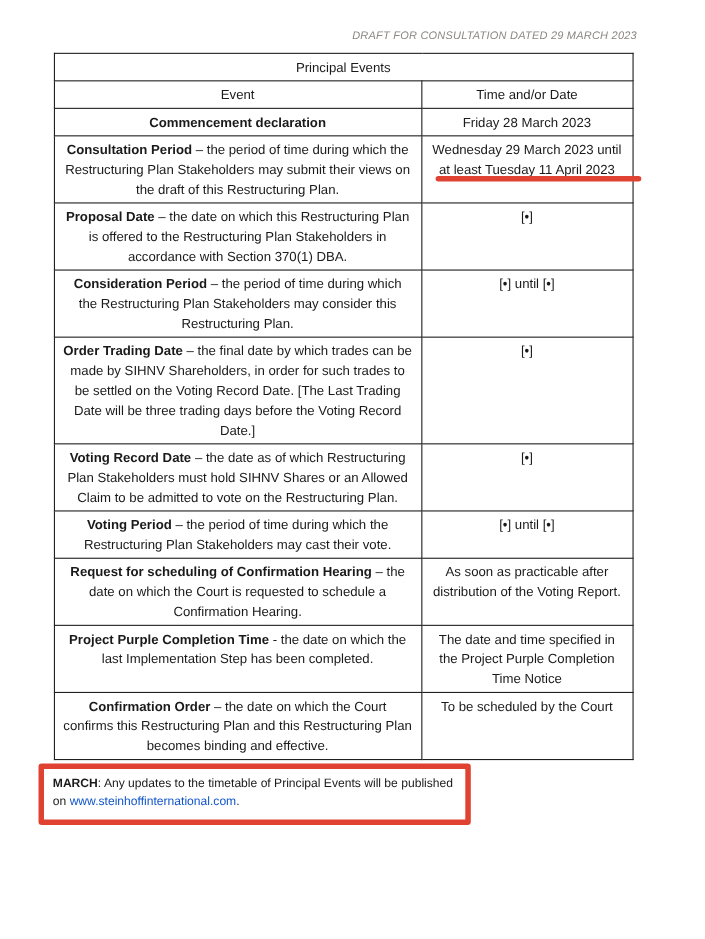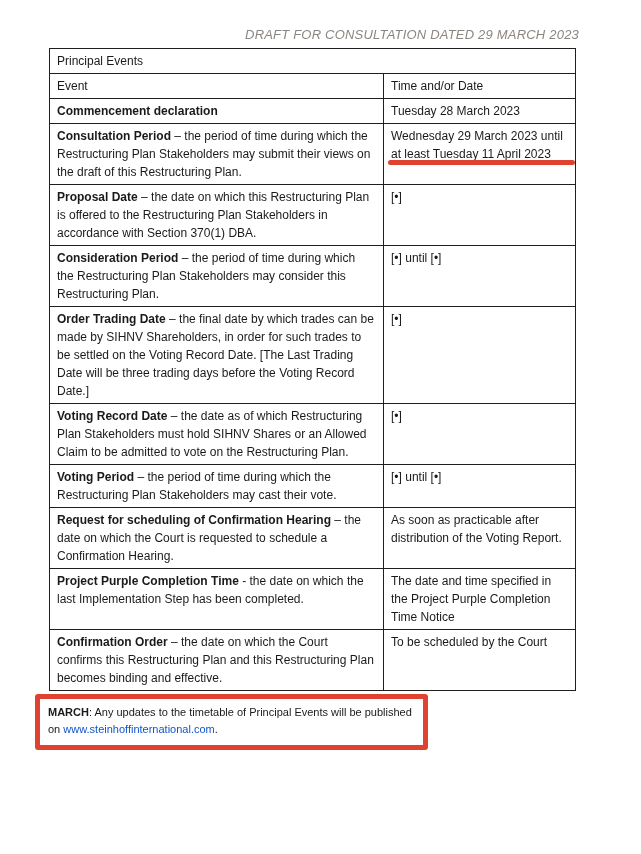--- a/index.html
+++ b/index.html
@@ -12,39 +12,39 @@
     position: relative;
     width: 641px;
     height: 854px;
     background: #ffffff;
     overflow: hidden;
   }
   .draft-notice {
     position: absolute;
     top: 27px;
     right: 62px;
-    font-size: 13px;
+    font-size: 10px;
     font-style: italic;
     letter-spacing: 0.2px;
     color: #8c8680;
     white-space: nowrap;
   }
   table.events {
     margin: 48px 0 0 49px;
     width: 526px;
     border-collapse: collapse;
     table-layout: fixed;
   }
   table.events td, table.events th {
     border: 1px solid #1f1f1f;
     vertical-align: top;
     font-size: 12px;
     line-height: 18px;
     padding: 3px 8px 3px 7px;
-    text-align: left;
+    text-align: center;
     font-weight: normal;
     word-wrap: break-word;
   }
   td.title-cell {
     text-align: center;
     font-weight: bold;
     padding-top: 6px;
     padding-bottom: 6px;
   }
   th.col-header {
@@ -101,21 +101,21 @@
       <tr>
         <td class="title-cell" colspan="2">Principal Events</td>
       </tr>
       <tr>
         <th class="col-header">Event</th>
         <th class="col-header">Time and/or Date</th>
       </tr>
 
     <tr>
           <td class="event-cell"><b>Commencement declaration</b></td>
-          <td class="time-cell">Tuesday 28 March 2023</td>
+          <td class="time-cell">Friday 28 March 2023</td>
         </tr>
         <tr>
           <td class="event-cell"><b>Consultation Period</b> – the period of time during which the Restructuring Plan Stakeholders may submit their views on the draft of this Restructuring Plan.</td>
           <td class="time-cell">Wednesday 29 March 2023 until<br><span class="red-underline">at least Tuesday 11 April 2023</span></td>
         </tr>
         <tr>
           <td class="event-cell"><b>Proposal Date</b> – the date on which this Restructuring Plan is offered to the Restructuring Plan Stakeholders in accordance with Section 370(1) DBA.</td>
           <td class="time-cell">[•]</td>
         </tr>
         <tr>

